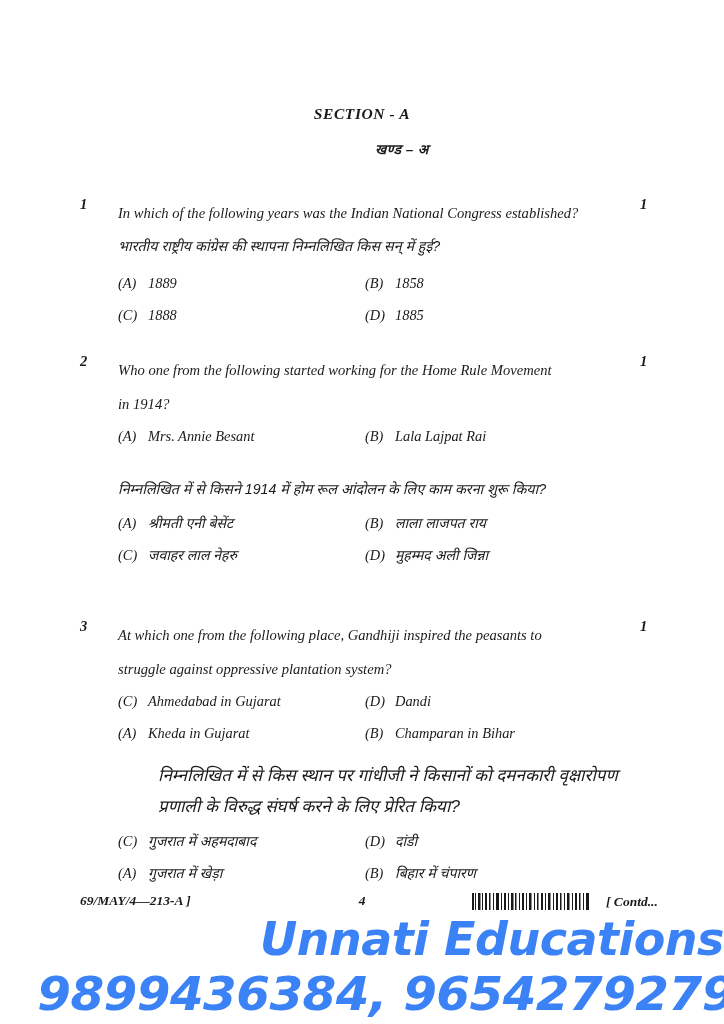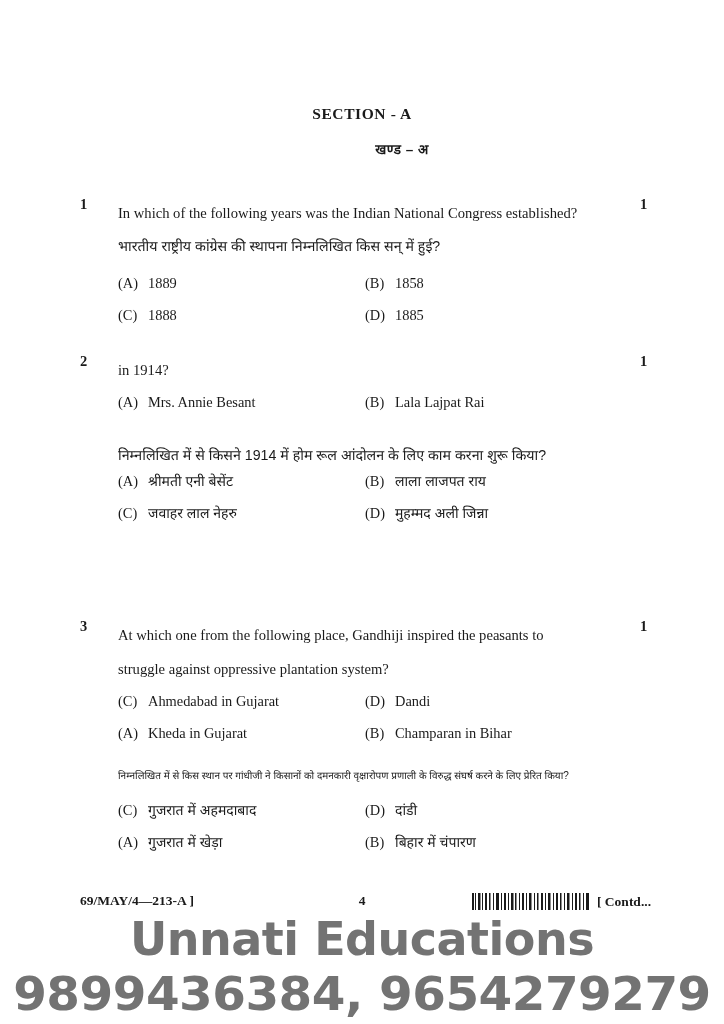--- a/index.html
+++ b/index.html
@@ -11,20 +11,21 @@
   body {
     font-family: "Liberation Serif", "DejaVu Serif", serif;
     color: #1a1a1a;
   }
   #page {
     position: relative;
     width: 724px;
     height: 1024px;
     background: #ffffff;
     overflow: hidden;
+    font-style: italic;
   }
 
   
   .section-head {
     position: absolute;
     left: 0;
     width: 724px;
     text-align: center;
     font-weight: bold;
     letter-spacing: 0.3px;
@@ -69,24 +70,25 @@
     left: 118px;
     width: 518px;
   }
   .q-line-en {
     font-size: 14.6px;
     line-height: 34px;
     white-space: nowrap;
     font-family: "Liberation Serif", "DejaVu Serif", serif;
   }
   .q-line-hi {
-    font-size: 10px;
+    font-size: 17px;
     line-height: 33px;
     font-family: "Liberation Sans", "DejaVu Sans", sans-serif;
     white-space: nowrap;
+    margin-left: 40px;
   }
   .q-line-hi.wide { white-space: normal; }
 
   
   .hi-prompt {
     font-size: 14.2px;
     line-height: 32px;
     font-family: "Liberation Sans", "DejaVu Sans", sans-serif;
   }
 
@@ -143,21 +145,21 @@
     top: 0;
     width: 724px;
     text-align: center;
   }
   #footer-right {
     position: absolute;
     left: 472px;
     top: 0;
     display: flex;
     align-items: center;
-    gap: 7px;
+    gap: 16px;
   }
   #barcode {
     display: block;
     width: 118px;
     height: 17px;
   }
   #footer-contd {
     white-space: nowrap;
     font-size: 13.5px;
   }
@@ -220,33 +222,34 @@
           </span>
         </div>
       </div>
     </div>
   </div>
 
   <div class="question" id="q2" style="top:353px;">
     <div class="q-num">2</div>
     <div class="q-marks">1</div>
     <div class="q-body">
+      <div class="q-line-en">Who one from the following started working for the Home Rule Movement</div>
       <div class="q-line-en">in 1914?</div>
       <div class="options" style="margin-top:6px;">
         <div class="opt-row">
           <span class="opt col-left">
             <span class="opt-key">(A)</span><span class="opt-text-en">Mrs. Annie Besant</span>
           </span>
           <span class="opt col-right">
             <span class="opt-key">(B)</span><span class="opt-text-en">Lala Lajpat Rai</span>
           </span>
         </div>
       </div>
       <div class="hi-prompt" style="margin-top:14px;">निम्नलिखित में से किसने 1914 में होम रूल आंदोलन के लिए काम करना शुरू किया?</div>
-      <div class="options" style="">
+      <div class="options" style="margin-top:8px;">
         <div class="opt-row">
           <span class="opt col-left">
             <span class="opt-key">(A)</span><span class="opt-text-hi">श्रीमती एनी बेसेंट</span>
           </span>
           <span class="opt col-right">
             <span class="opt-key">(B)</span><span class="opt-text-hi">लाला लाजपत राय</span>
           </span>
         </div>
         <div class="opt-row">
           <span class="opt col-left">
@@ -341,18 +344,18 @@
         <rect x="100" y="0" width="1" height="17" fill="#1a1a1a"></rect>
         <rect x="103" y="0" width="2" height="17" fill="#1a1a1a"></rect>
         <rect x="107" y="0" width="1.5" height="17" fill="#1a1a1a"></rect>
         <rect x="111" y="0" width="1" height="17" fill="#1a1a1a"></rect>
         <rect x="114" y="0" width="3" height="17" fill="#1a1a1a"></rect>
       </svg>
       <span id="footer-contd">[ Contd...</span>
     </span>
   </div>
 
-  <div id="watermark" style="color: #737373;">
+  <div id="watermark" style="color: #3b82f6; text-align: right;">
     <span id="wm-name">Unnati Educations</span>
     <span id="wm-phone">9899436384, 9654279279</span>
   </div>
 
 </div>
 
 </body></html>

